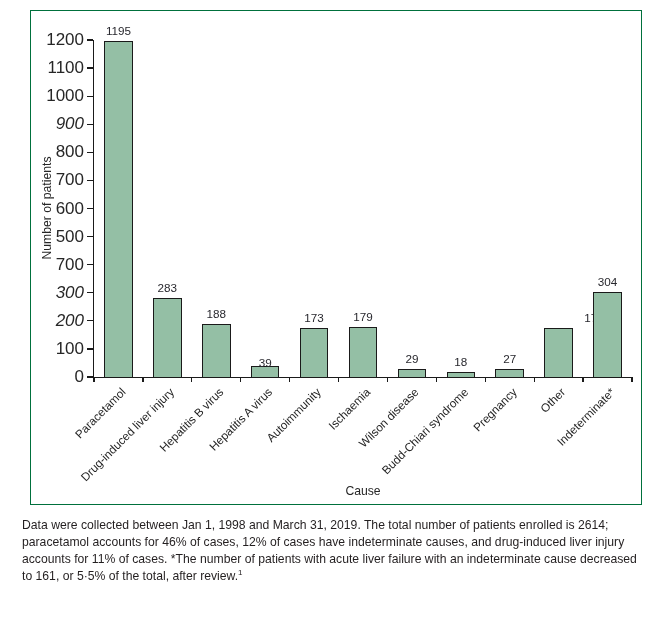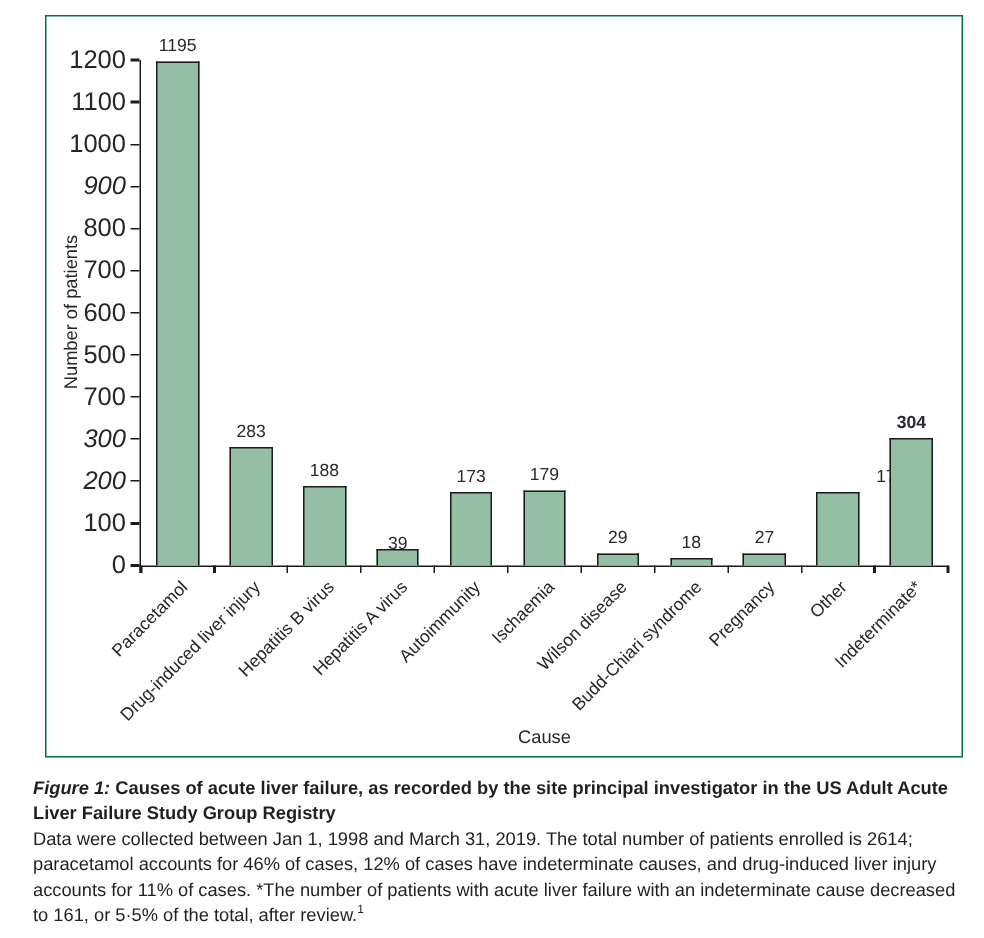--- a/index.html
+++ b/index.html
@@ -166,24 +166,23 @@
         <div class="bar" style="left: 352.568px; top: 331.945px; width: 28.5px; height: 5.055px;"></div>
         <div class="bar-value" style="left: 366.818px; top: 327.945px;">18</div>
         <div class="xcat-label" style="right: 171.182px; top: 345px;">Budd-Chiari syndrome</div>
         <div class="bar" style="left: 401.477px; top: 329.418px; width: 28.5px; height: 7.5825px;"></div>
         <div class="bar-value" style="left: 415.727px; top: 325.418px;">27</div>
         <div class="xcat-label" style="right: 122.273px; top: 345px;">Pregnancy</div>
         <div class="bar" style="left: 450.386px; top: 287.573px; width: 28.5px; height: 49.4267px;"></div>
         <div class="bar-value" style="left: 469px; top: 283.573px; margin-left: 31px;">176</div>
         <div class="xcat-label" style="right: 73.3636px; top: 345px;">Other</div>
         <div class="bar" style="left: 499.295px; top: 251.627px; width: 28.5px; height: 85.3733px;"></div>
-        <div class="bar-value" style="left: 513.545px; top: 247.627px; font-weight: bold;">304</div>
+        <div class="bar-value" style="left: 513.545px; top: 247.627px;">304</div>
         <div class="xcat-label" style="right: 24.4545px; top: 345px;">Indeterminate*</div>
       </div>
     <div class="x-axis-title">Cause</div>
   </div>
 
   <div class="caption">
-    <p class="cap-title"><span class="fig-num">Figure 1:</span><span> Causes of acute liver failure, as recorded by the site principal investigator in the US Adult Acute Liver Failure Study Group Registry</span></p>
     <p class="cap-body"><span>Data were collected between Jan 1, 1998 and March 31, 2019. The total number of patients enrolled is 2614; paracetamol accounts for 46% of cases, 12% of cases have indeterminate causes, and drug-induced liver injury accounts for 11% of cases. *The number of patients with acute liver failure with an indeterminate cause decreased to 161, or 5·5% of the total, after review.</span><sup>1</sup></p>
   </div>
 
 </div>
 
 </body></html>

